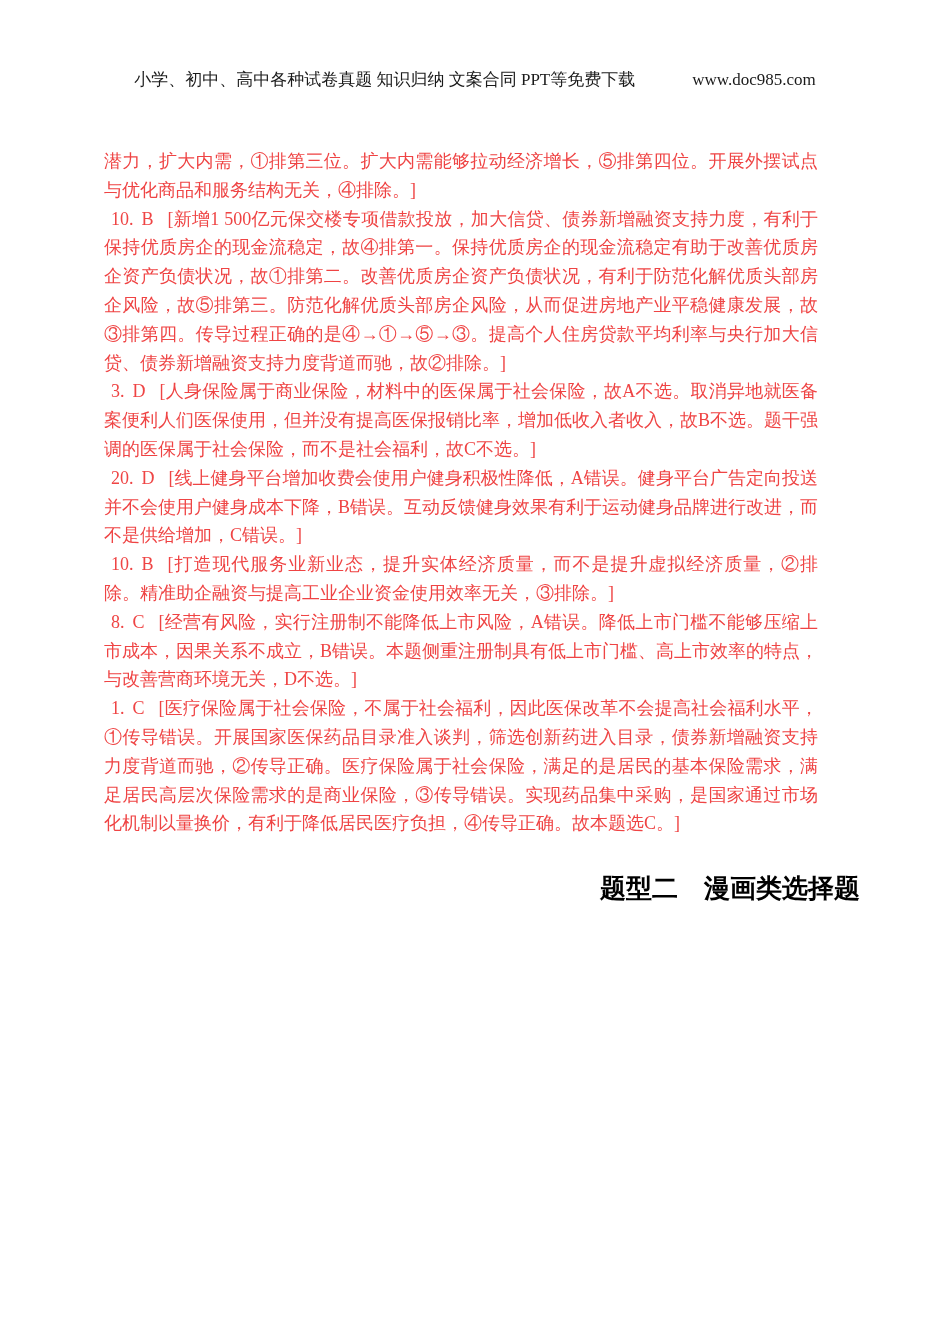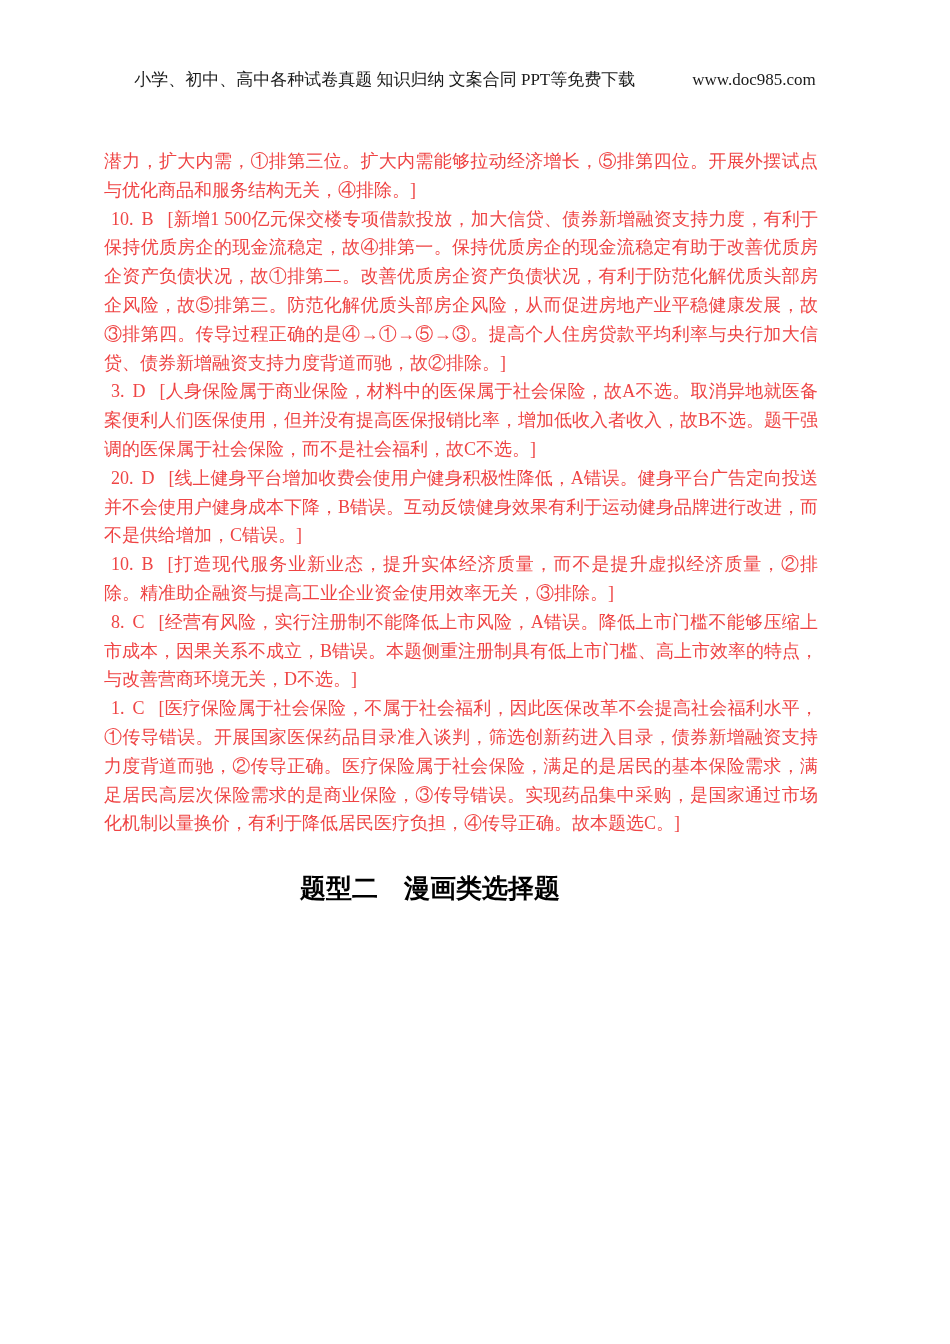--- a/index.html
+++ b/index.html
@@ -47,21 +47,21 @@
   }
   .num {
     margin-right: 8px;
   }
   .ans {
     margin-right: 14px;
   }
   .section-heading {
     width: 860px;
     margin: 28px 0 36px -104px;
-    text-align: center;
+    text-align: right;
     font-family: "Liberation Sans", "DejaVu Sans", sans-serif;
     font-weight: bold;
     font-size: 26px;
     line-height: 44px;
     color: #000000;
   }
 </style>
 </head>
 <body>
 

